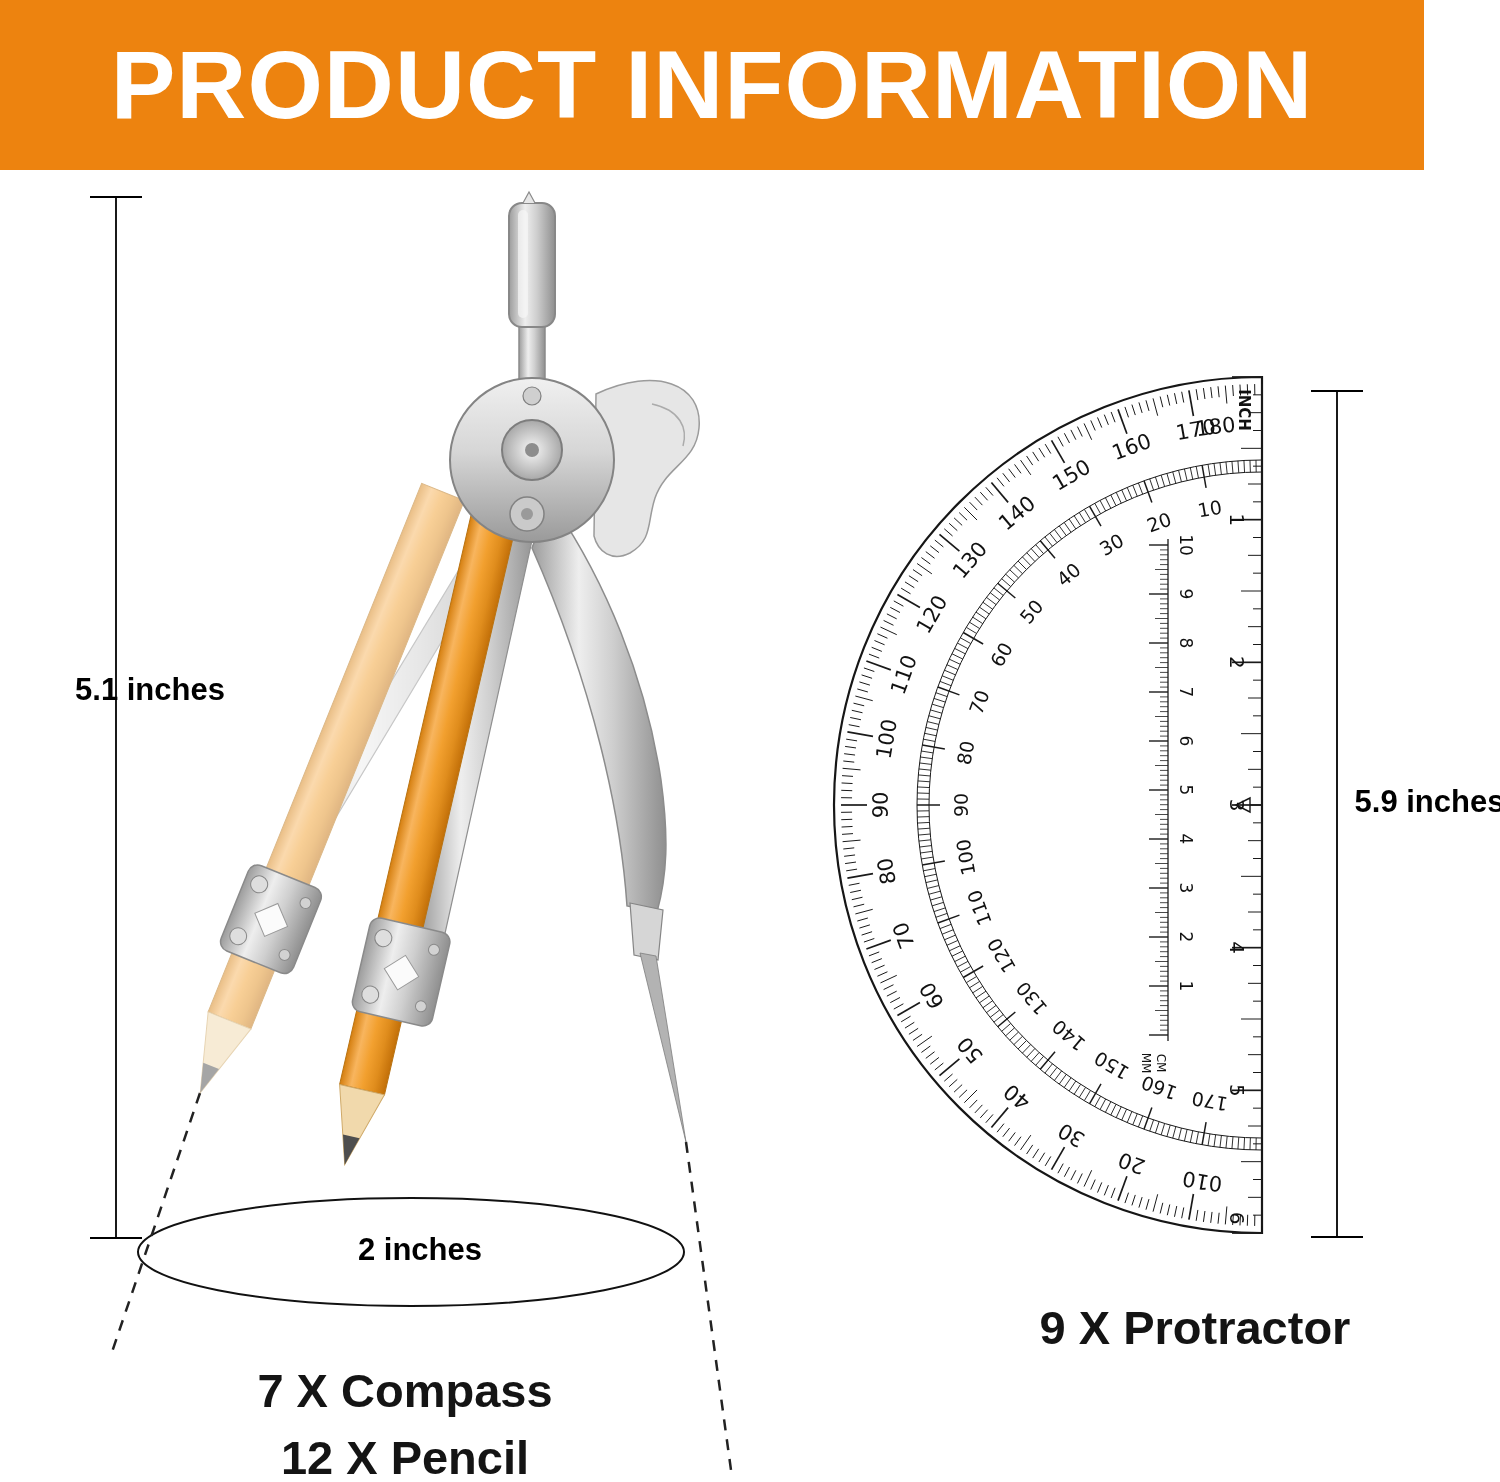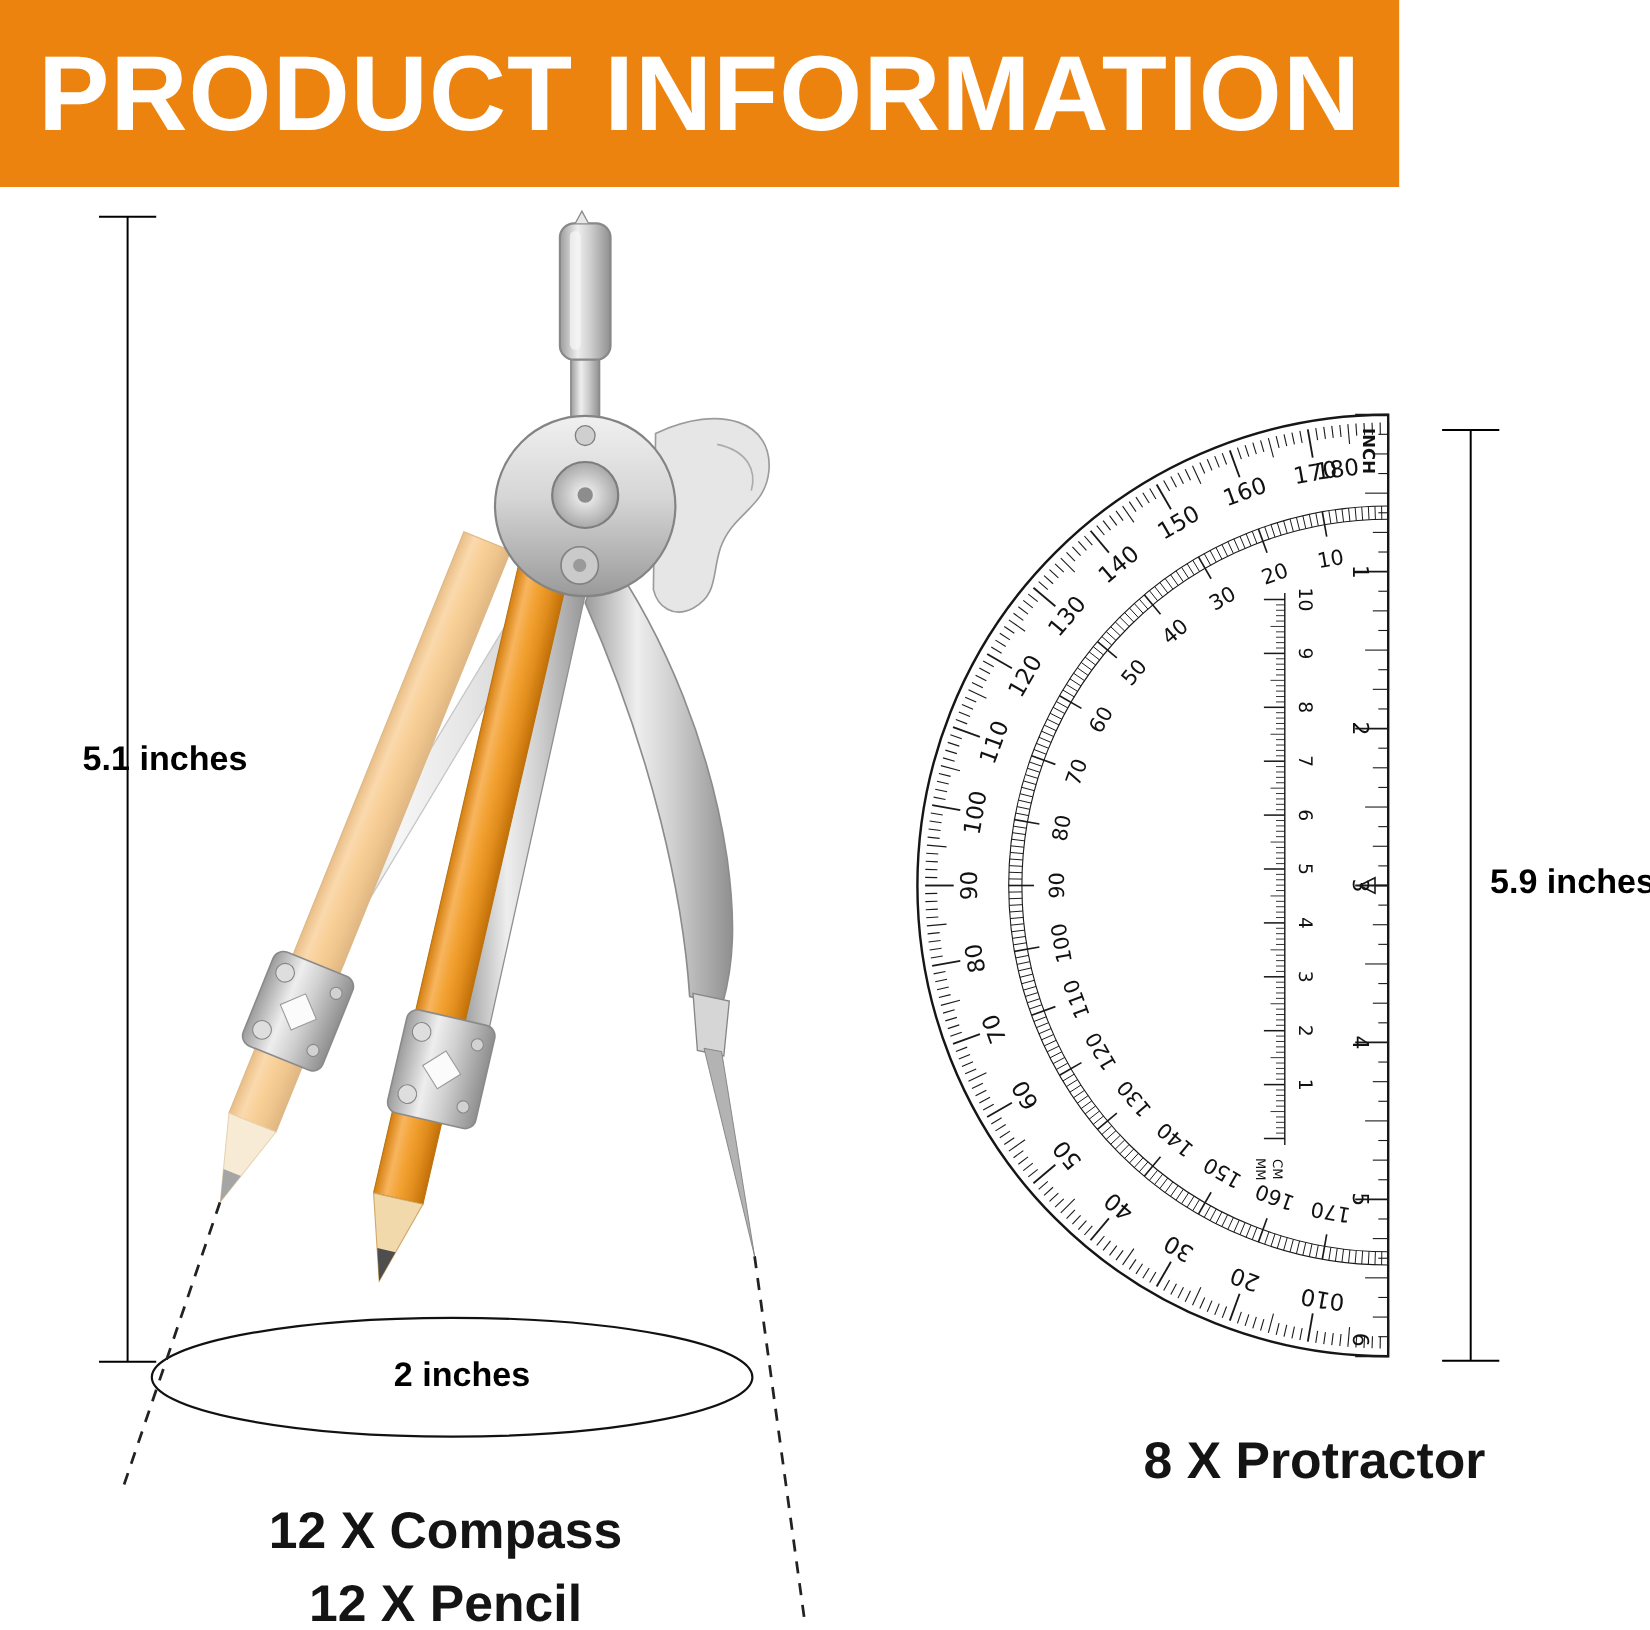--- a/index.html
+++ b/index.html
@@ -1,21 +1,21 @@
 <!DOCTYPE html>
 <html style="--banner-bg: #ED830F;"><head>
 <meta charset="utf-8">
 <style>
   html,body{margin:0;padding:0;}
   body{
     width:1500px;height:1482px;position:relative;background:#ffffff;overflow:hidden;
     font-family:"Liberation Sans","DejaVu Sans",sans-serif;
   }
   .banner{
-    position:absolute;left:0;top:0;width:1272px;height:170px;
+    position:absolute;left:0;top:0;width:1424px;height:170px;
     background:var(--banner-bg,#ED830F);
     display:flex;align-items:center;justify-content:center;z-index:2;
   }
   .banner h1{
     margin:0;color:#ffffff;font-size:97px;font-weight:800;letter-spacing:1px;
     font-family:"Liberation Sans","DejaVu Sans",sans-serif;white-space:nowrap;
   }
   #scene{position:absolute;left:0;top:0;z-index:1;}
   #scene text{font-family:"DejaVu Sans","Liberation Sans",sans-serif;}
   .label{position:absolute;z-index:3;color:#000;text-align:center;white-space:nowrap;}
@@ -698,15 +698,15 @@
         <text transform="translate(1186 986) rotate(90)" font-size="17" text-anchor="middle" dominant-baseline="central" fill="#111111">1</text>
         <text transform="translate(1146 1063) rotate(90)" font-size="12" text-anchor="middle" dominant-baseline="central" fill="#111111">MM</text>
         <text transform="translate(1161 1063) rotate(90)" font-size="12" text-anchor="middle" dominant-baseline="central" fill="#111111">CM</text>
       </g>
   </g>
 </svg>
 
 <div class="label dim" style="left:60px;top:672px;width:180px;">5.1 inches</div>
 <div class="label dim" style="left:320px;top:1232px;width:200px;">2 inches</div>
 <div class="label dim" style="left:1342px;top:784px;width:175px;">5.9 inches</div>
-<div class="label caption" style="left:155px;top:1363px;width:500px;">12 X Compass</div>
+<div class="label caption" style="left:155px;top:1363px;width:500px;">7 X Compass</div>
 <div class="label caption" style="left:155px;top:1430px;width:500px;">12 X Pencil</div>
-<div class="label caption" style="left:945px;top:1300px;width:500px;">8 X Protractor</div>
+<div class="label caption" style="left:945px;top:1300px;width:500px;">9 X Protractor</div>
 
 </body></html>

